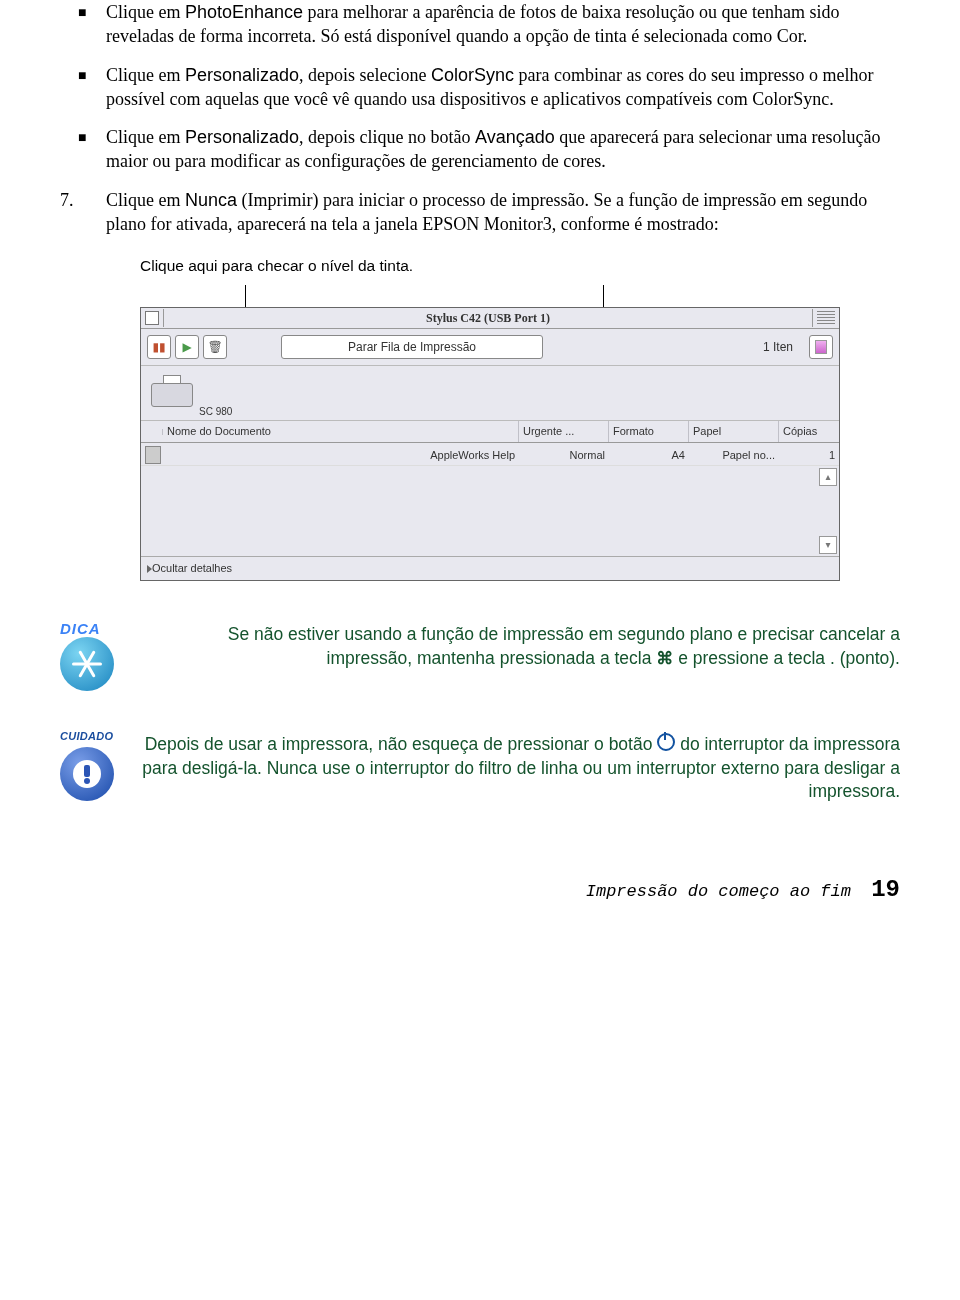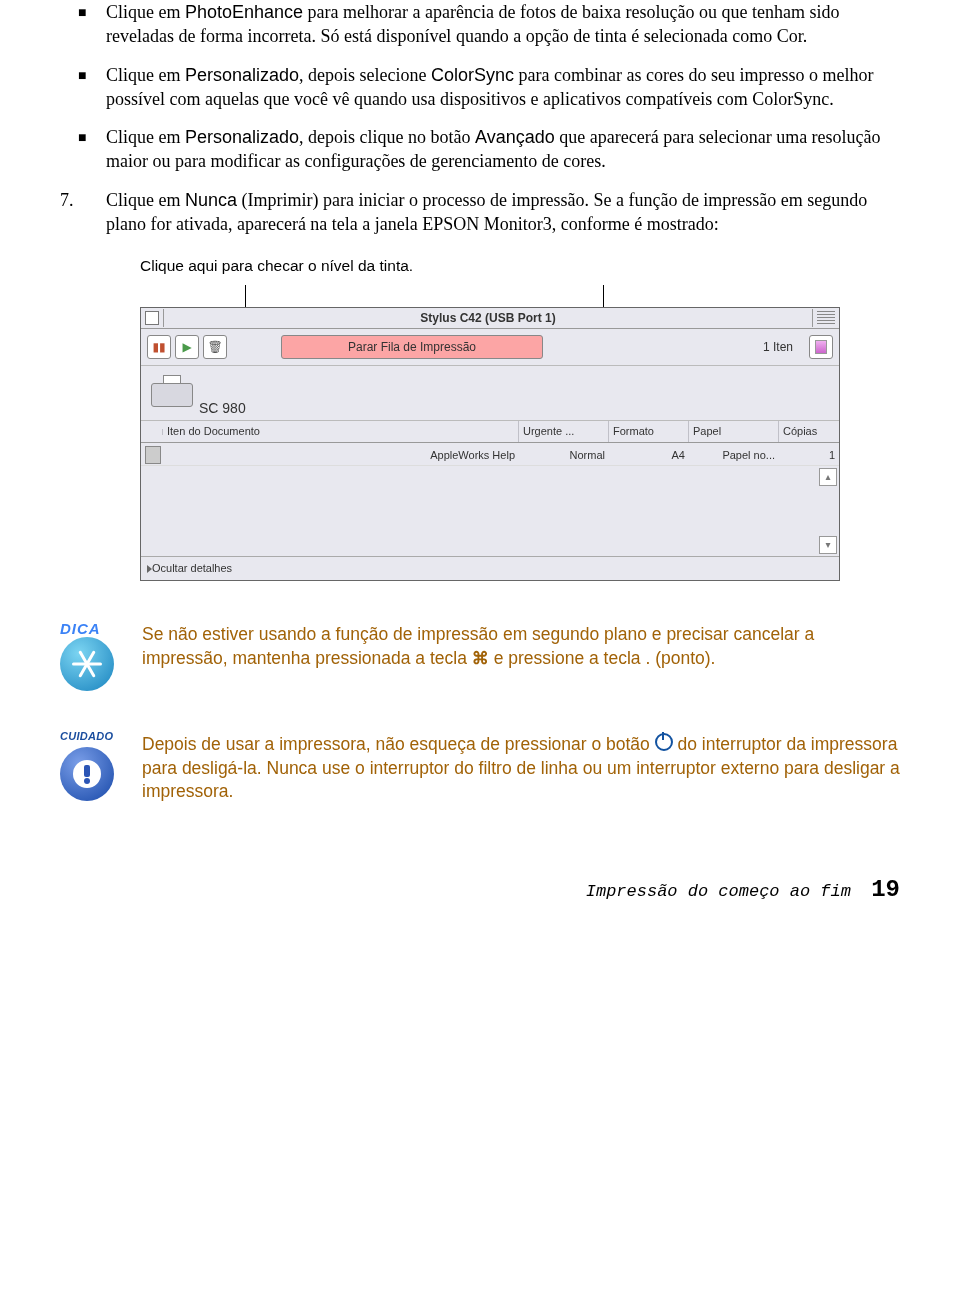--- a/index.html
+++ b/index.html
@@ -79,20 +79,21 @@
     background: #fff;
     margin: 0 4px;
   }
   .tb-title {
     flex: 1;
     text-align: center;
     font-weight: bold;
     border-left: 1px solid #999;
     border-right: 1px solid #999;
     padding: 1px 0;
+    font-family: Liberation Serif, serif;
   }
   .tb-grip {
     width: 18px; height: 14px;
     margin: 0 4px;
     background: repeating-linear-gradient(to bottom, #888 0, #888 1px, #e8e8ef 1px, #e8e8ef 3px);
   }
   .toolbar {
     display: flex;
     align-items: center;
     padding: 6px 6px;
@@ -109,21 +110,21 @@
     justify-content: center;
     font-size: 12px;
   }
   .mainbtn {
     margin-left: 50px;
     flex: 0 0 auto;
     width: 260px;
     height: 22px;
     border: 1px solid #888;
     border-radius: 3px;
-    background: #fca5a5;
+    background: #ffffff;
     display: flex;
     align-items: center;
     justify-content: center;
     font-size: 12px;
   }
   .toolbar-right {
     margin-left: auto;
     display: flex;
     align-items: center;
     gap: 16px;
@@ -163,21 +164,21 @@
     border: 1px solid #888;
     border-radius: 3px;
   }
   .printer-icon .ppaper {
     position: absolute;
     left: 16px; top: 0;
     width: 16px; height: 12px;
     background: #fff;
     border: 1px solid #888;
   }
-  .printer-label { font-size: 14px; }
+  .printer-label { font-size: 10px; }
   .table-head, .table-row {
     display: grid;
     grid-template-columns: 22px 1fr 90px 80px 90px 60px;
     font-size: 11px;
     align-items: center;
   }
   .table-head { border-bottom: 1px solid #999; background: #e8e8ef; }
   .table-head > div { padding: 3px 4px; border-right: 1px solid #c0c0c8; }
   .table-head > div:last-child { border-right: none; }
   .table-row { border-bottom: 1px solid #ddd; height: 22px; }
@@ -217,23 +218,24 @@
   .tri { display:inline-block; width:0; height:0; border-left:5px solid #666; border-top:4px solid transparent; border-bottom:4px solid transparent; }
   .callout-block {
     display: flex;
     margin: 42px 0 0 0;
     gap: 18px;
     align-items: flex-start;
   }
   .callout-block .txt {
     font-family: Arial, Helvetica, sans-serif;
     font-size: 17.5px;
-    color: #a16207;
+    color: #14532d;
     flex: 1;
     line-height: 1.35;
+    text-align: right;
   }
   .badge-dica, .badge-cuidado {
     width: 64px;
     flex: 0 0 64px;
     position: relative;
   }
   .badge-dica .word, .badge-cuidado .word {
     font-family: Arial, Helvetica, sans-serif;
     font-weight: bold;
     font-style: italic;
@@ -389,21 +391,21 @@
       <div class="printer-icon">
         <div class="ppaper"></div>
           <div class="pbody"></div>
       </div>
       <div style="display:flex;flex-direction:column;justify-content:flex-end;height:100%;">
         <div class="printer-label">SC 980</div>
       </div>
     </div>
     <div class="table-head">
       <div></div>
-      <div>Iten do Documento</div>
+      <div>Nome do Documento</div>
       <div>Urgente ...</div>
       <div>Formato</div>
       <div>Papel</div>
       <div>Cópias</div>
     </div>
     <div class="table-row">
       <div>
           <div class="doc-icon"></div>
         </div>
       <div>AppleWorks Help</div>

